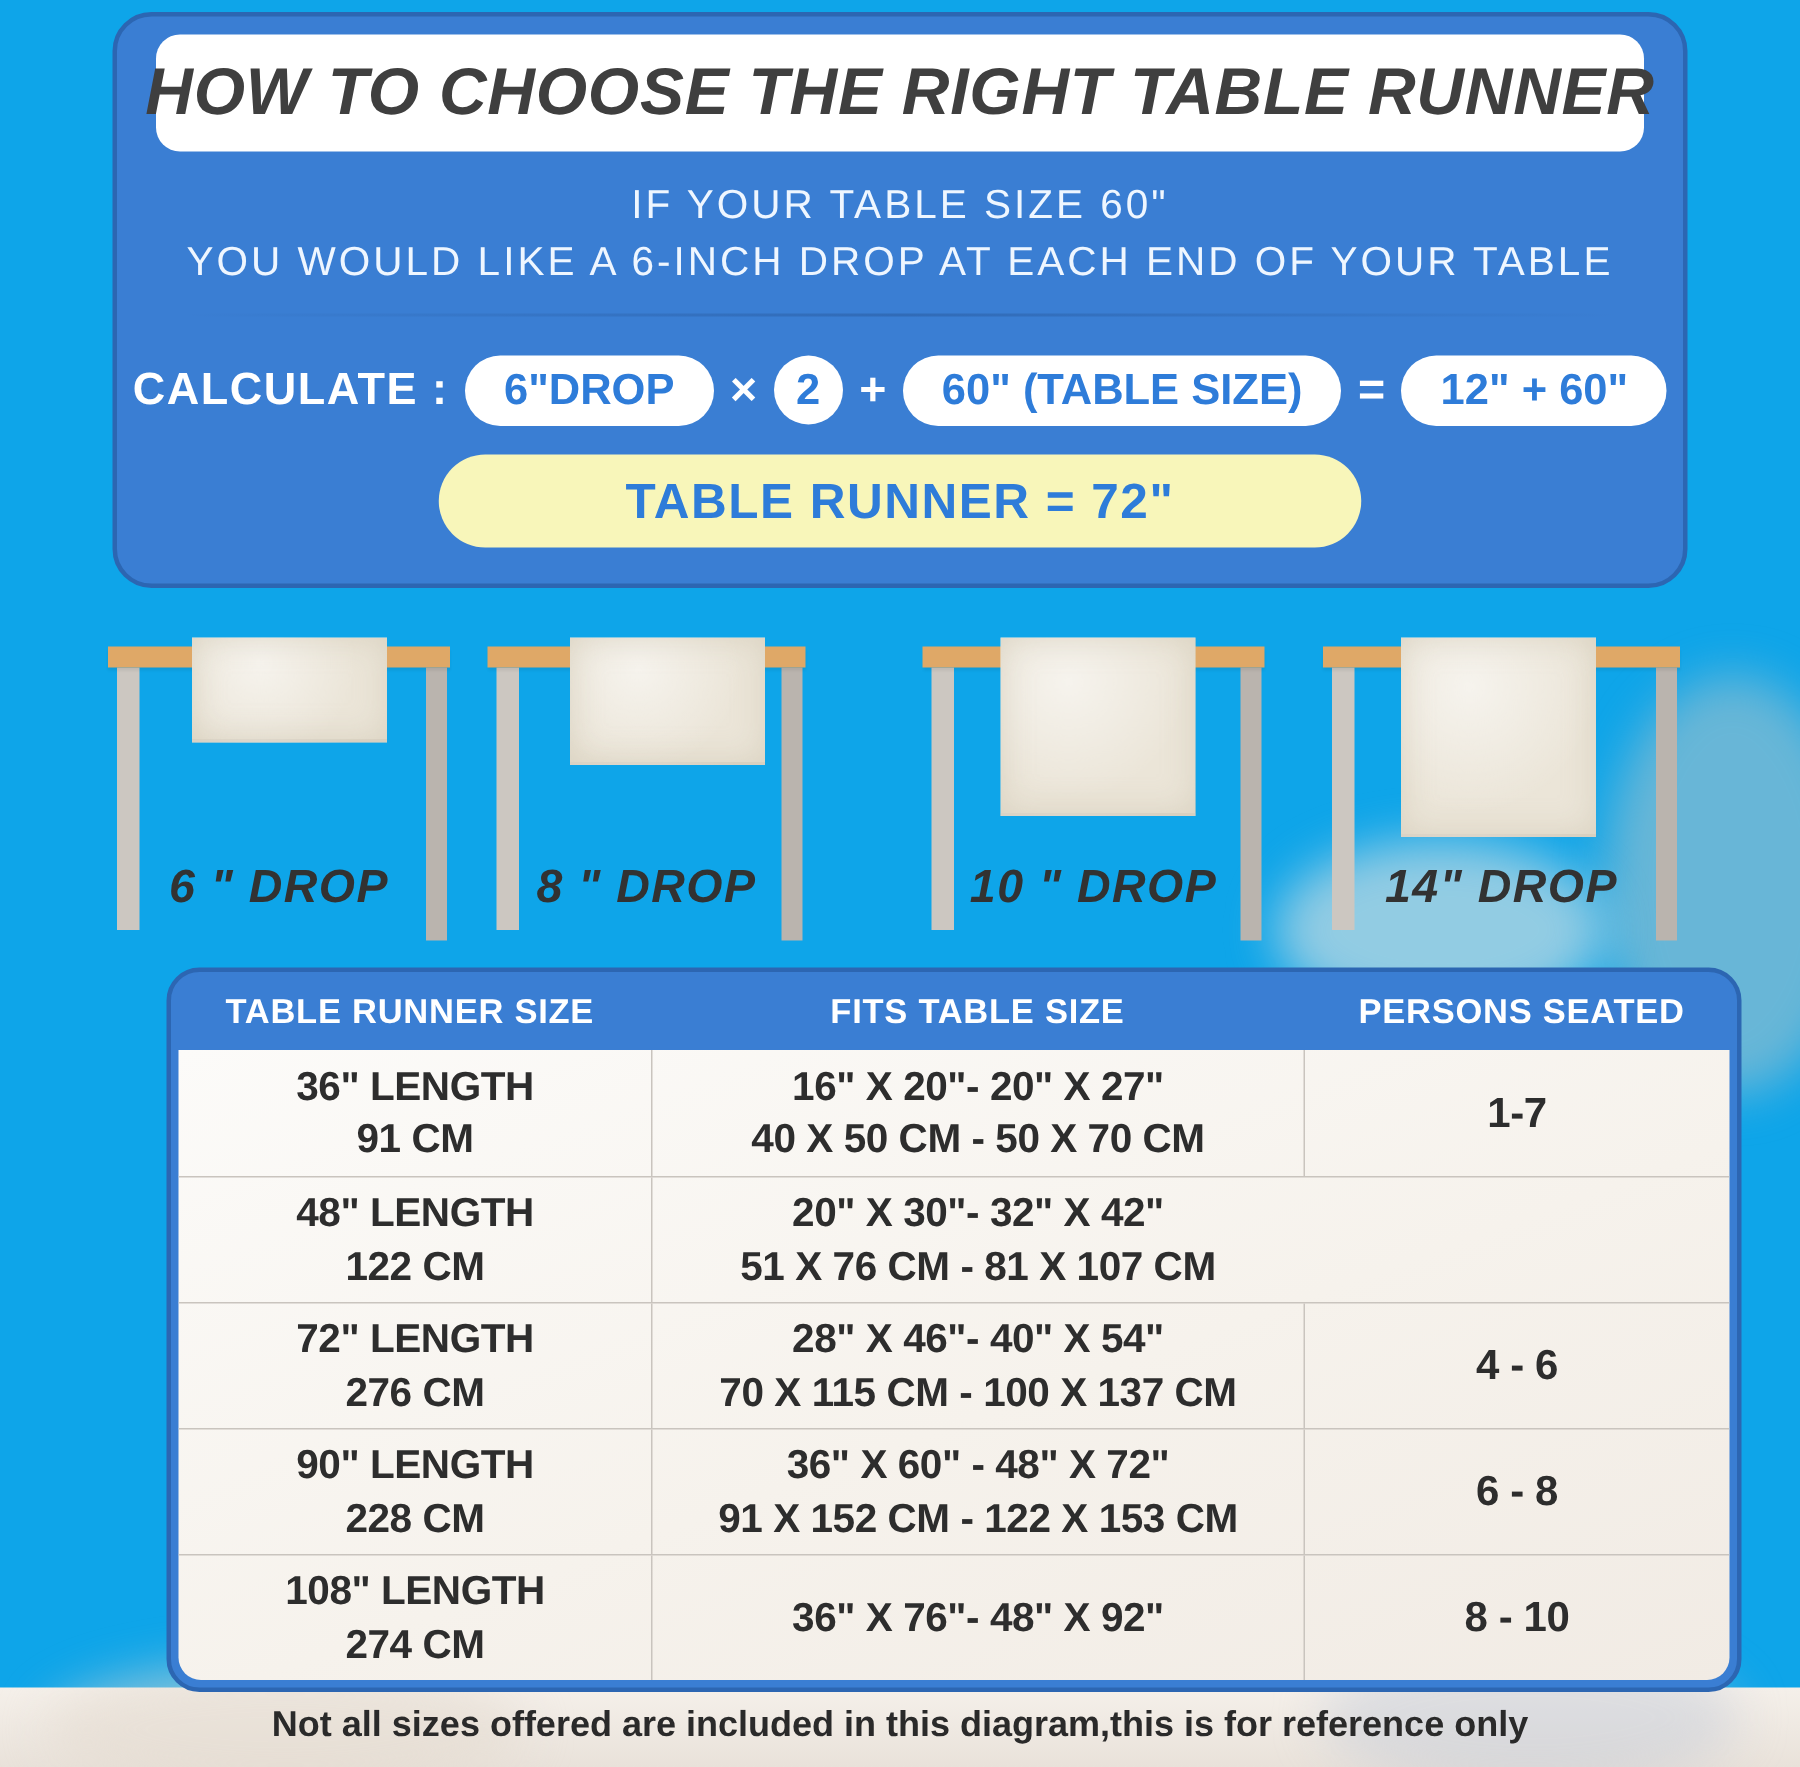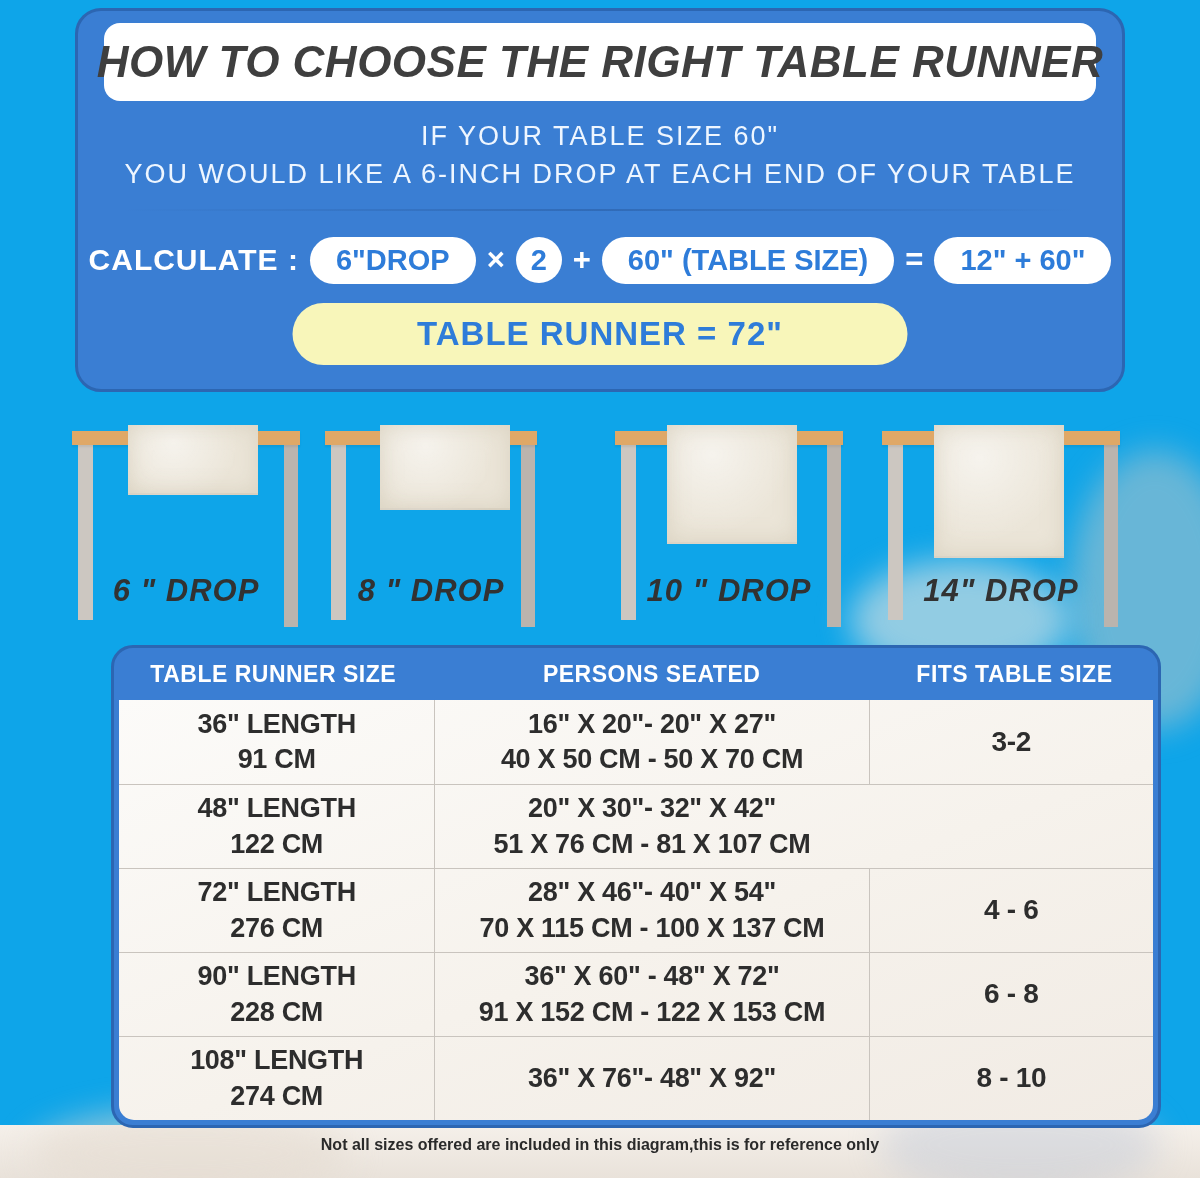--- a/index.html
+++ b/index.html
@@ -78,21 +78,21 @@
     display:grid; grid-template-rows:repeat(5, 1fr); }
   .size-row { display:grid; grid-template-columns:30.5% 42% 27.5%; border-top:1px solid #c9c4be; }
   .size-row:first-child { border-top:none; }
   .cell { display:flex; flex-direction:column; align-items:center; justify-content:center;
     line-height:1.3; font-weight:700; color:#2d2d2d; font-size:27px; letter-spacing:-0.3px; }
   .size-row .cell + .cell { border-left:1px solid #c9c4be; }
   .persons-cell { font-size:28px; }
 
   
   .footnote { position:absolute; top:1136px; left:0; width:100%; text-align:center; z-index:2;
-    font-size:16px; font-weight:700; color:#2a2a2a; }
+    font-size:24px; font-weight:700; color:#2a2a2a; }
 </style>
 </head>
 <body>
 
 <div class="page">
 
   <div class="bottom-strip"></div>
   <div class="blob blob-a"></div>
   <div class="blob blob-b"></div>
   <div class="blob blob-c"></div>
@@ -147,35 +147,35 @@
     <div class="leg leg-left"></div>
     <div class="leg leg-right"></div>
     <div class="tabletop"></div>
     <div class="runner"></div>
     <div class="drop-label">14" DROP</div>
   </div>
 
   <section class="size-panel">
     <div class="size-header">
       <span>TABLE RUNNER SIZE</span>
+      <span>FITS TABLE SIZE</span>
       <span>PERSONS SEATED</span>
-      <span>FITS TABLE SIZE</span>
     </div>
     <div class="size-body">
 
       <div class="size-row">
         <div class="cell">
           <span>36" LENGTH</span>
           <span>91 CM</span>
         </div>
         <div class="cell">
           <span>16" X 20"- 20" X 27"</span>
           <span>40 X 50 CM - 50 X 70 CM</span>
         </div>
-        <div class="cell persons-cell">3-2</div>
+        <div class="cell persons-cell">1-7</div>
       </div>
 
       <div class="size-row">
         <div class="cell">
           <span>48" LENGTH</span>
           <span>122 CM</span>
         </div>
         <div class="cell">
           <span>20" X 30"- 32" X 42"</span>
           <span>51 X 76 CM - 81 X 107 CM</span>

